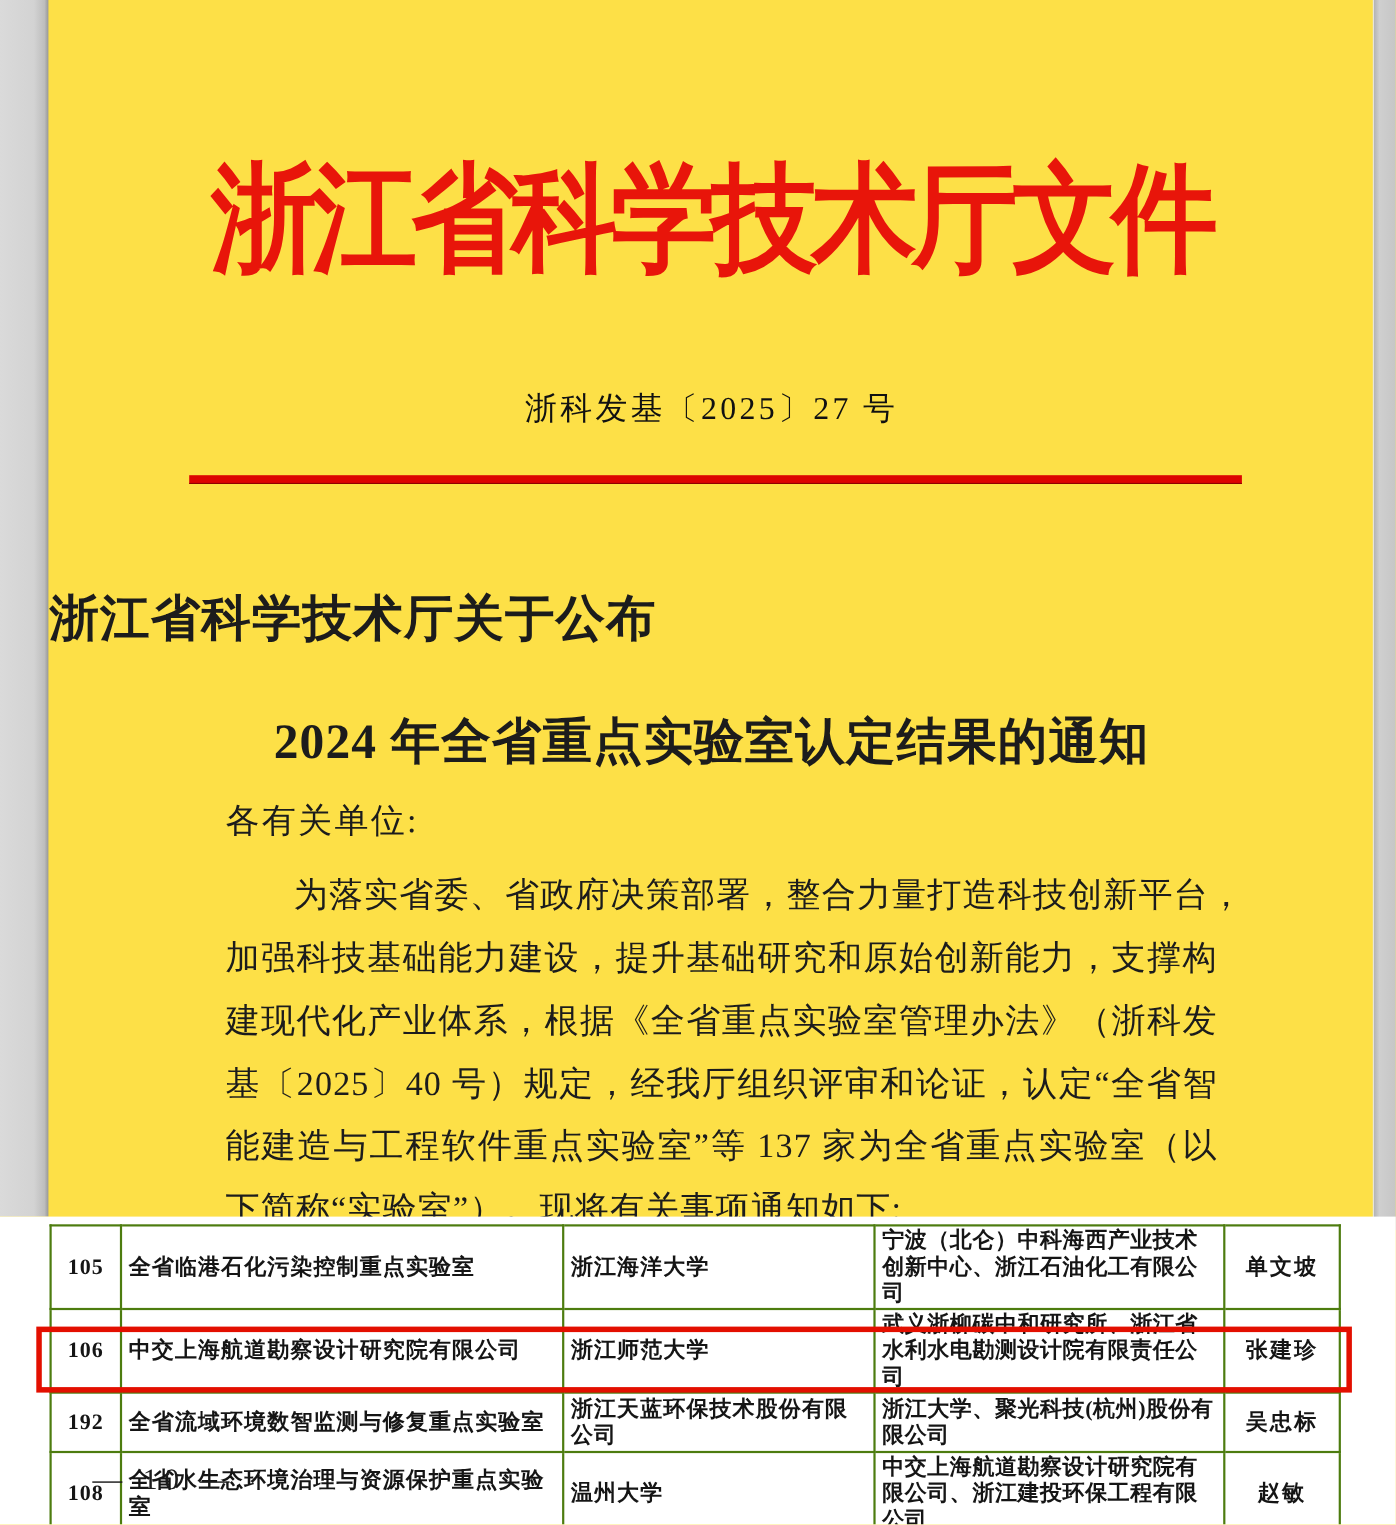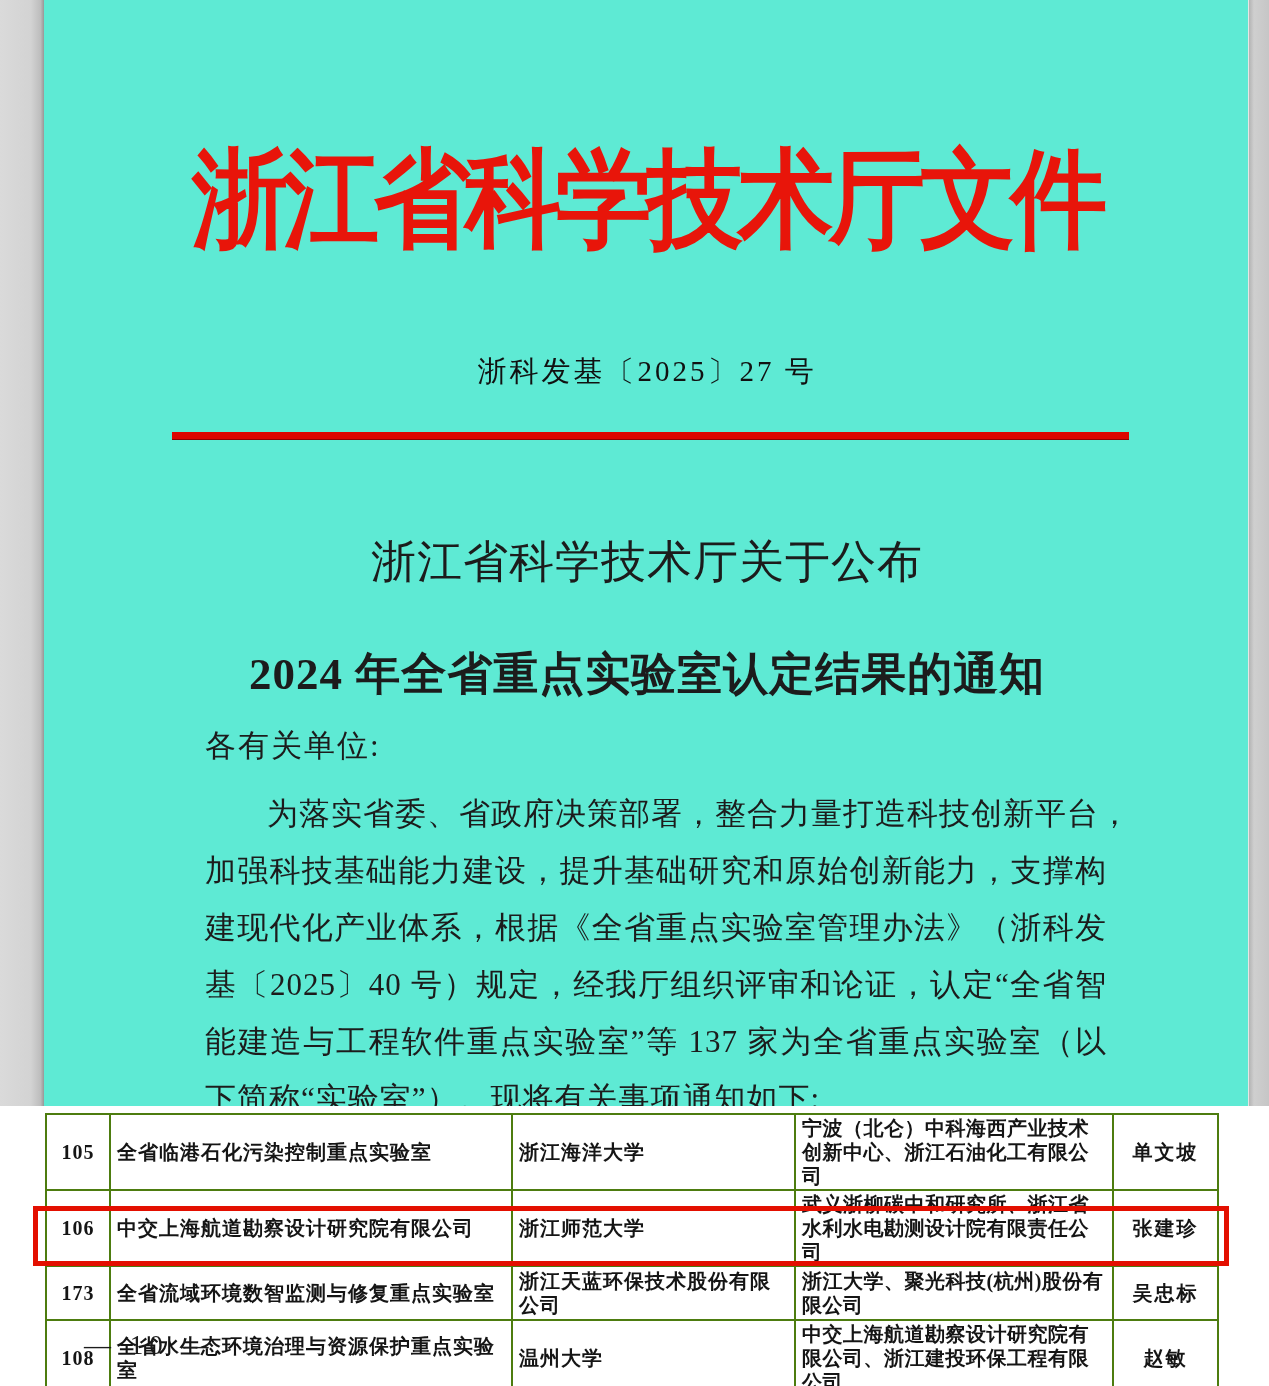--- a/index.html
+++ b/index.html
@@ -5,21 +5,21 @@
   html, body {
     margin: 0;
     padding: 0;
     background: #ffffff;
     font-family: "Liberation Serif", "DejaVu Serif", serif;
   }
   .stage {
     position: relative;
     width: 1269px;
     height: 1386px;
-    background: #5eead4;
+    background: #fde047;
     overflow: hidden;
     color: #1c1c1c;
   }
   
   .margin-left {
     position: absolute;
     left: 0; top: 0;
     width: 44px; height: 1106px;
     background: linear-gradient(to right, #dadada 0%, #d3d3d3 70%, #bdbdbd 92%, #979797 100%);
   }
@@ -58,23 +58,23 @@
     top: 432px;
     width: 957px;
     height: 7px;
     background: #dc0500;
     border-bottom: 1px solid #8f0000;
   }
   .notice-title-1 {
     position: absolute;
     left: 45px; right: 20px;
     top: 532px;
-    text-align: center;
+    text-align: left;
     font-size: 45px;
-    font-weight: 400;
+    font-weight: 700;
     letter-spacing: 1px;
   }
   .notice-title-2 {
     position: absolute;
     left: 45px; right: 20px;
     top: 604px;
     text-align: center;
     font-size: 45px;
     font-weight: 900;
     letter-spacing: 1px;
@@ -209,21 +209,21 @@
           <td class="c-director">单文坡</td>
         </tr>
         <tr>
           <td class="c-no">106</td>
           <td class="c-lab">中交上海航道勘察设计研究院有限公司</td>
           <td class="c-host">浙江师范大学</td>
           <td class="c-partner">武义浙柳碳中和研究所、浙江省水利水电勘测设计院有限责任公司</td>
           <td class="c-director">张建珍</td>
         </tr>
         <tr>
-          <td class="c-no">173</td>
+          <td class="c-no">192</td>
           <td class="c-lab">全省流域环境数智监测与修复重点实验室</td>
           <td class="c-host">浙江天蓝环保技术股份有限公司</td>
           <td class="c-partner">浙江大学、聚光科技(杭州)股份有限公司</td>
           <td class="c-director">吴忠标</td>
         </tr>
         <tr>
           <td class="c-no">108</td>
           <td class="c-lab">全省水生态环境治理与资源保护重点实验室</td>
           <td class="c-host">温州大学</td>
           <td class="c-partner">中交上海航道勘察设计研究院有限公司、浙江建投环保工程有限公司</td>

